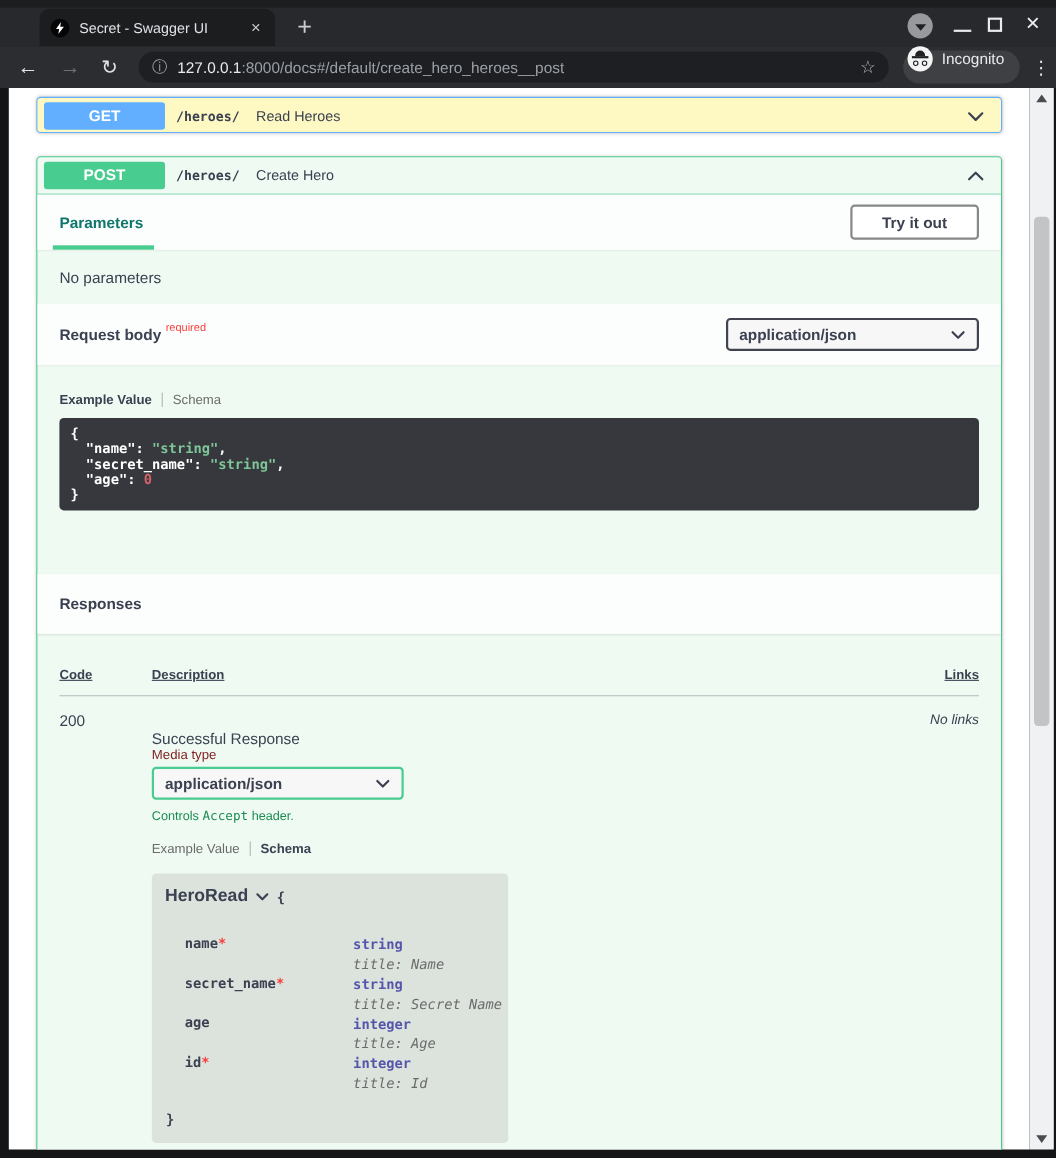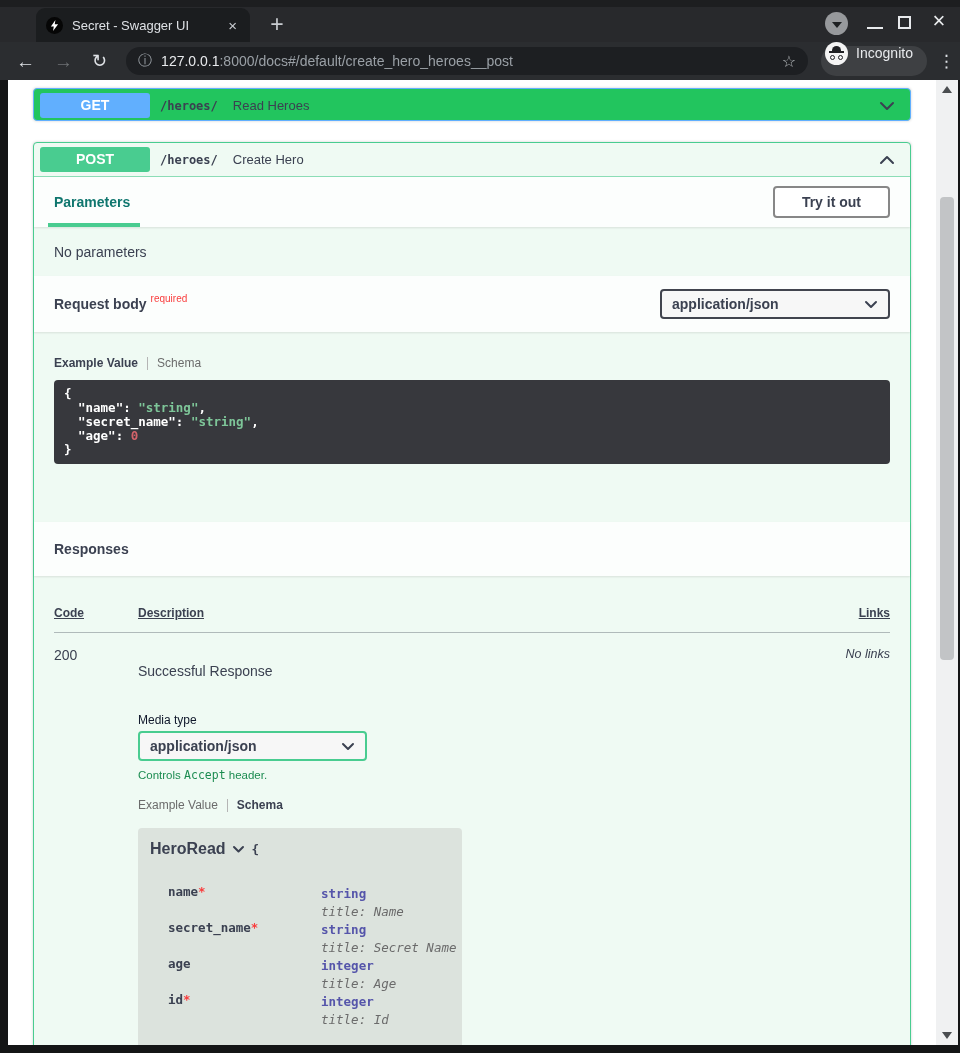--- a/index.html
+++ b/index.html
@@ -54,21 +54,21 @@
   
   .page { position:absolute; top:80px; left:8px; width:928px; height:965px; background:#ffffff; overflow:hidden; }
   .scrollbar { position:absolute; top:80px; left:936px; width:22px; height:965px; background:#f0f1f2; }
   .sb-arrow { width:0; height:0; border-left:5px solid transparent; border-right:5px solid transparent; margin:6px auto 0; }
   .sb-up { border-bottom:7px solid #4a4d50; }
   .sb-down { border-top:7px solid #4a4d50; position:absolute; bottom:6px; left:6px; margin:0; }
   .sb-thumb { position:absolute; top:117px; left:4px; width:14px; height:463px; background:#c2c4c6; border-radius:4px; }
 
   
   .opblock { position:absolute; left:25px; width:878px; border-radius:4px; box-shadow:0 0 3px rgba(0,0,0,.19); }
-  .opblock-get { top:8px; height:33px; border:1px solid #61affe; background:#22c55e; }
+  .opblock-get { top:8px; height:33px; border:1px solid #61affe; background:#fef9c3; }
   .opblock-post { top:62px; height:910px; border:1px solid #49cc90; background:#effaf3; border-radius:4px 4px 0 0; }
   .op-summary { height:33px; display:flex; align-items:center; cursor:pointer; }
   .opblock-post .op-summary { height:34px; border-bottom:1px solid rgba(73,204,144,.6); }
   .method-badge { width:110px; height:25px; margin-left:6px; border-radius:3px; color:#fff;
                   font-weight:bold; font-size:14px; text-align:center; line-height:25px; flex:none; }
   .badge-get { background:#61affe; }
   .badge-post { background:#49cc90; }
   .op-path { margin-left:10px; font-family:"DejaVu Sans Mono", monospace; font-weight:bold;
              font-size:12px; color:#3b4151; }
   .op-summary-text { margin-left:15px; font-size:13px; color:#3b4151; }
@@ -111,21 +111,21 @@
   .responses-content { padding:18px 20px 0; }
   .resp-grid { display:grid; grid-template-columns:84px 1fr 90px; }
   .resp-thead { padding:12px 0; border-bottom:1px solid rgba(59,65,81,.35); font-size:12px;
                 font-weight:bold; color:#3b4151;text-decoration:underline; }
   .th-links { text-align:right; }
   .resp-row { padding-top:14px; }
   .resp-code { font-size:14px; color:#3b4151; }
   .resp-links { font-size:12.5px; font-style:italic; color:#3b4151; text-align:right; }
   .resp-desc-main { font-size:14px; color:#3b4151; margin-top:16px; }
 
-  .media-label { margin-top:34px; font-size:12px; color:#0f172a; }
+  .media-label { font-size:12px; color:#7f1d1d; }
   .media-select-wrap { margin-top:4px; }
   .accept-msg { margin-top:7px; font-size:11.5px; color:#1c8c51; }
   .accept-mono { font-family:"DejaVu Sans Mono", monospace; }
   .tabs2 { margin-top:16px; }
 
   .model-box { margin-top:16px; width:324px; background:#dce3dd; border-radius:4px; padding:12px 0 14px; }
   .model-title-row { padding-left:12px; display:flex; align-items:center; }
   .model-title { font-size:16px; font-weight:bold; color:#3b4151; }
   .model-toggle { margin-left:6px; display:flex; cursor:pointer; }
   .model-brace { margin-left:7px; font-family:"DejaVu Sans Mono", monospace; font-weight:bold;

